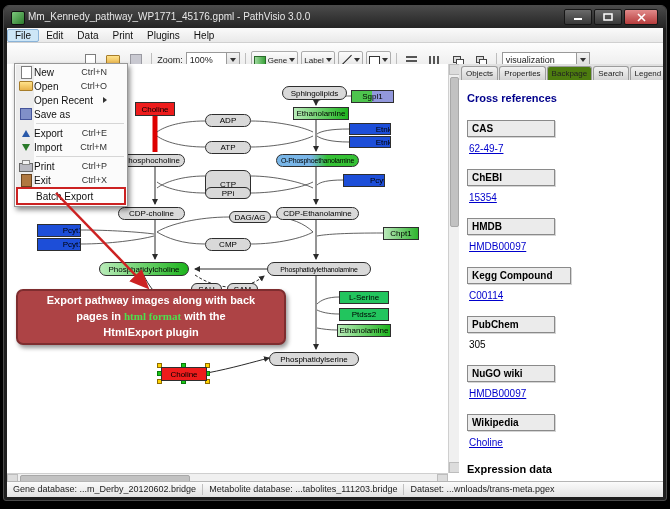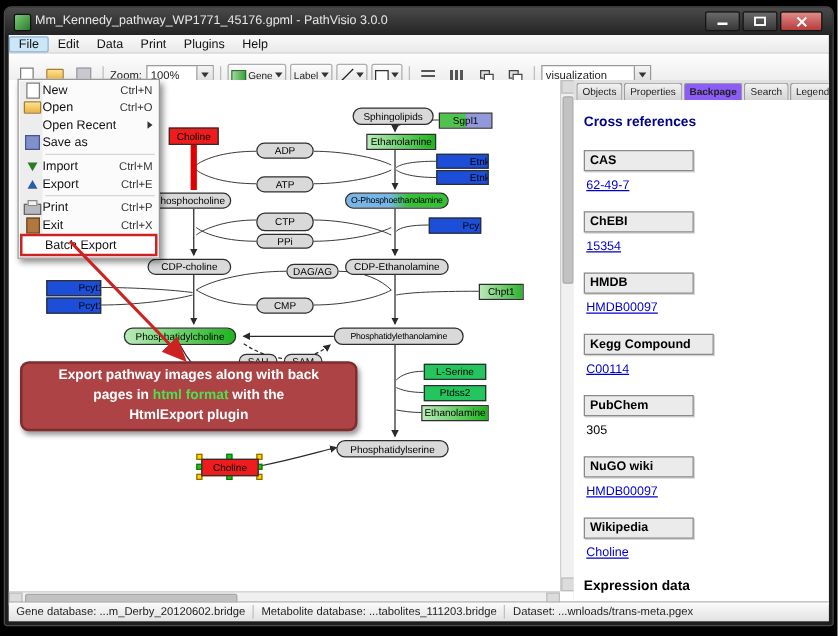--- a/index.html
+++ b/index.html
@@ -20,21 +20,21 @@
   .win-btn svg{display:block}
   
   .client{position:absolute;left:3px;right:3px;top:22px;bottom:3px;background:#f0f0f0;overflow:hidden;}
   
   .menubar{position:absolute;left:0;right:0;top:0;height:14px;background:linear-gradient(#fafafa,#e9e9e9);
            border-bottom:1px solid #d0d0d0;display:flex;align-items:center;font-size:10px;color:#111;}
   .menubar .mitem{padding:0 7px;line-height:13px;height:13px;}
   .menubar .mitem.active{background:#cde6f7;border:1px solid #8ab3d8;border-radius:2px;line-height:11px;height:11px;}
   
   .toolbar{position:absolute;left:0;right:0;top:15px;height:35px;background:linear-gradient(#fdfdfd,#e6e6e6);
-           border-bottom:1px solid #c3c3c3;display:flex;align-items:center;gap:3px;padding:16px 4px;box-sizing:border-box;font-size:9px;color:#222;}
+           border-bottom:1px solid #c3c3c3;display:flex;align-items:center;gap:3px;padding:16px 4px;box-sizing:border-box;font-size:9px;color:#222;justify-content:center;}
   .tb-btn{width:18px;height:17px;border:1px solid transparent;border-radius:2px;display:flex;align-items:center;justify-content:center;}
   .tb-sep{width:1px;height:15px;background:#bdbdbd;margin:0 2px;}
   .combo{height:15px;background:#fff;border:1px solid #9a9a9a;display:flex;align-items:center;font-size:9px;}
   .combo .cv{padding:0 3px;white-space:nowrap;}
   .combo .cb{width:12px;height:100%;background:linear-gradient(#f4f4f4,#d8d8d8);border-left:1px solid #9a9a9a;
              display:flex;align-items:center;justify-content:center;}
   .caret{width:0;height:0;border-left:3px solid transparent;border-right:3px solid transparent;border-top:4px solid #333;}
   .ddbtn{height:16px;border:1px solid #adadad;border-radius:2px;background:linear-gradient(#fcfcfc,#e2e2e2);
          display:flex;align-items:center;padding:0 2px;gap:2px;}
   
@@ -77,53 +77,53 @@
   .vsb{position:absolute;right:0;top:0;width:11px;height:409px;background:#f0f0f0;border-left:1px solid #cfcfcf;box-sizing:border-box;}
   .hsb{position:absolute;left:0;bottom:0;height:11px;width:441px;background:#f0f0f0;border-top:1px solid #cfcfcf;box-sizing:border-box;}
   .sb-btn{position:absolute;width:11px;height:11px;background:#dcdcdc;border:1px solid #bdbdbd;box-sizing:border-box;}
   .sb-thumb{position:absolute;background:#c2c2c2;border:1px solid #a8a8a8;border-radius:2px;box-sizing:border-box;}
   
   .sidepanel{position:absolute;left:452px;right:0;top:36px;height:420px;background:#e9e9e9;}
   .tabs{position:absolute;left:0;right:0;top:0;height:16px;display:flex;align-items:flex-end;padding-left:2px;gap:1px;
         background:#e0e0e0;border-bottom:1px solid #aaa;}
   .tab{font-size:8px;padding:2px 4px;border:1px solid #9c9c9c;border-bottom:none;border-radius:3px 3px 0 0;
        background:linear-gradient(#f2f2f2,#d4d4d4);color:#222;}
-  .tab.active{background:#8b5cf6;position:relative;top:1px;padding-bottom:3px;font-weight:bold;}
+  .tab.active{background:#4d7c0f;position:relative;top:1px;padding-bottom:3px;}
   .panel-body{position:absolute;left:0;right:0;top:16px;bottom:0;background:#fff;padding:8px 8px 0 8px;box-sizing:border-box;overflow:hidden;}
   .xref-heading{color:#00008b;font-weight:bold;font-size:11px;margin:4px 0 16px 0;}
   .xref-sec{margin-bottom:13px;}
   .hdr-box{display:block;width:88px;background:#ebebeb;border:1px solid #8a8a8a;box-shadow:1px 1px 0 #d5d5d5;
            font-weight:bold;font-size:10px;padding:2px 4px;box-sizing:border-box;color:#000;}
   .hdr-box.wide{width:104px;}
   .xref-val{display:inline-block;margin:6px 0 0 2px;font-size:10px;}
   .lnk{color:#0000cc;text-decoration:underline;}
   .plain{color:#000;}
   .expr-heading{font-weight:bold;font-size:11px;color:#000;margin-top:4px;}
   
   .statusbar{position:absolute;left:0;right:0;bottom:0;height:15px;background:linear-gradient(#fbfbfb,#e2e2e2);
              border-top:1px solid #b5b5b5;display:flex;align-items:center;font-size:9px;color:#222;white-space:nowrap;}
   .statusbar .seg{padding:0 6px;border-right:1px solid #c0c0c0;height:11px;line-height:11px;overflow:hidden;}
   
   .filemenu{position:absolute;left:7px;top:35px;width:110px;background:#fbfbfb;border:1px solid #979797;
             box-shadow:2px 3px 5px rgba(0,0,0,.45);z-index:40;padding:1px;}
   .filemenu::before{content:"";position:absolute;left:1px;top:1px;bottom:1px;width:18px;background:#ededed;}
-  .fm-item{position:relative;display:flex;align-items:center;height:14px;font-size:10px;color:#111;padding:0 4px 0 2px;}
+  .fm-item{position:relative;display:flex;align-items:center;height:14px;font-size:10px;color:#111;padding:0 19px 0 2px;}
   .fm-item .mi{width:14px;flex:0 0 16px;display:flex;justify-content:center;}
   .fm-item .lab{flex:1;white-space:nowrap;}
   .fm-item .sc{font-size:9px;color:#333;margin-left:4px;}
   .fm-item.disabled{color:#a6a6a6;}
   .fm-sep{height:1px;background:#d6d6d6;margin:2px 2px 2px 20px;}
   .fm-item.danger{border:2px solid #cc2222;height:14px;box-sizing:content-box;background:#fff;}
   .sub-arrow{width:0;height:0;border-top:3px solid transparent;border-bottom:3px solid transparent;border-left:4px solid #333;}
   
   .callout{position:absolute;left:16px;top:289px;width:270px;height:56px;z-index:30;
            background:#ad4345;border:2px solid #7e2d2f;border-radius:7px;box-shadow:2px 3px 4px rgba(0,0,0,.4);
            color:#fff;font-weight:bold;font-size:11px;text-align:center;line-height:1.45;
            display:flex;align-items:center;justify-content:center;box-sizing:border-box;padding:2px 6px;}
-  .callout .hl{color:#4ee04e;}
+  .callout .hl{color:#4ee04e;font-family:Liberation Serif, serif;}
   .tut-arrow{position:absolute;left:0;top:0;z-index:50;pointer-events:none;}
 </style>
 </head>
 <body>
 
 <div class="window">
   <div class="titlebar">
     <div class="app-icon"></div>
     <div class="title-text">Mm_Kennedy_pathway_WP1771_45176.gpml - PathVisio 3.0.0</div>
     <div class="win-controls">
@@ -271,21 +271,21 @@
       <div class="node pill" style="left:275px;top:22px;width:65px;height:14px">Sphingolipids</div>
       <div class="node n-gene-greenblue" style="left:344px;top:26px;width:43px;height:13px">Sgpl1</div>
       <div class="node n-red" style="left:128px;top:38px;width:40px;height:14px">Choline</div>
       <div class="node n-green" style="left:286px;top:43px;width:56px;height:13px">Ethanolamine</div>
       <div class="node pill" style="left:198px;top:50px;width:46px;height:13px">ADP</div>
       <div class="node n-gene-gray" style="left:342px;top:59px;width:42px;height:12px">Etnk1</div>
       <div class="node n-gene-gray" style="left:342px;top:72px;width:42px;height:12px">Etnk2</div>
       <div class="node pill" style="left:198px;top:77px;width:46px;height:13px">ATP</div>
       <div class="node pill" style="left:111px;top:90px;width:67px;height:13px">Phosphocholine</div>
       <div class="node pill n-blue-green n-small" style="left:269px;top:90px;width:83px;height:13px">O-Phosphoethanolamine</div>
-      <div class="node pill" style="left:198px;top:106px;width:46px;height:15px">CTP</div>
+      <div class="node pill" style="left:198px;top:106px;width:46px;height:28px">CTP</div>
       <div class="node n-gene-gray" style="left:336px;top:110px;width:42px;height:13px">Pcyt2</div>
       <div class="node pill" style="left:198px;top:123px;width:46px;height:12px">PPi</div>
       <div class="node pill" style="left:111px;top:143px;width:67px;height:13px">CDP-choline</div>
       <div class="node pill" style="left:222px;top:147px;width:42px;height:12px">DAG/AG</div>
       <div class="node pill" style="left:269px;top:143px;width:83px;height:13px">CDP-Ethanolamine</div>
       <div class="node n-gene-green" style="left:376px;top:163px;width:36px;height:13px">Chpt1</div>
       <div class="node n-gene-gray" style="left:30px;top:160px;width:44px;height:13px">Pcyt1b</div>
       <div class="node n-gene-gray" style="left:30px;top:174px;width:44px;height:13px">Pcyt1a</div>
       <div class="node pill" style="left:198px;top:174px;width:46px;height:13px">CMP</div>
       <div class="node pill n-green" style="left:92px;top:198px;width:90px;height:14px">Phosphatidylcholine</div>
@@ -394,31 +394,31 @@
       <div class="fm-item">
         <span class="mi">
             <span class="ic-disk"></span>
           </span>
         <span class="lab">Save as</span>
           <span class="sc"></span>
       </div>
       <div class="fm-sep"></div>
       <div class="fm-item">
         <span class="mi">
+            <span class="ic-arrow-up"></span>
+          </span>
+        <span class="lab">Export</span>
+          <span class="sc">Ctrl+E</span>
+      </div>
+      <div class="fm-item">
+        <span class="mi">
             <span class="ic-arrow-dn"></span>
           </span>
         <span class="lab">Import</span>
           <span class="sc">Ctrl+M</span>
-      </div>
-      <div class="fm-item">
-        <span class="mi">
-            <span class="ic-arrow-up"></span>
-          </span>
-        <span class="lab">Export</span>
-          <span class="sc">Ctrl+E</span>
       </div>
       <div class="fm-sep"></div>
       <div class="fm-item">
         <span class="mi">
             <span class="ic-print"></span>
           </span>
         <span class="lab">Print</span>
           <span class="sc">Ctrl+P</span>
       </div>
       <div class="fm-item">

